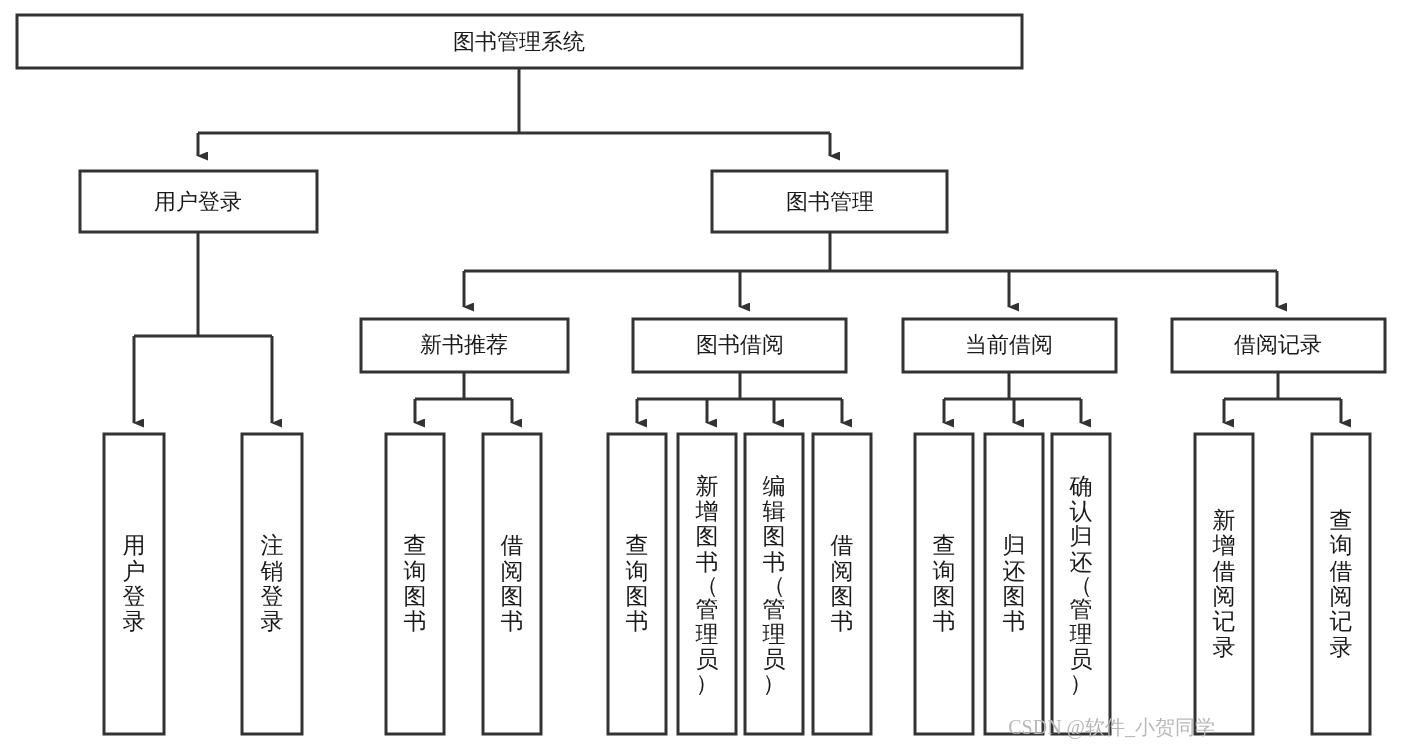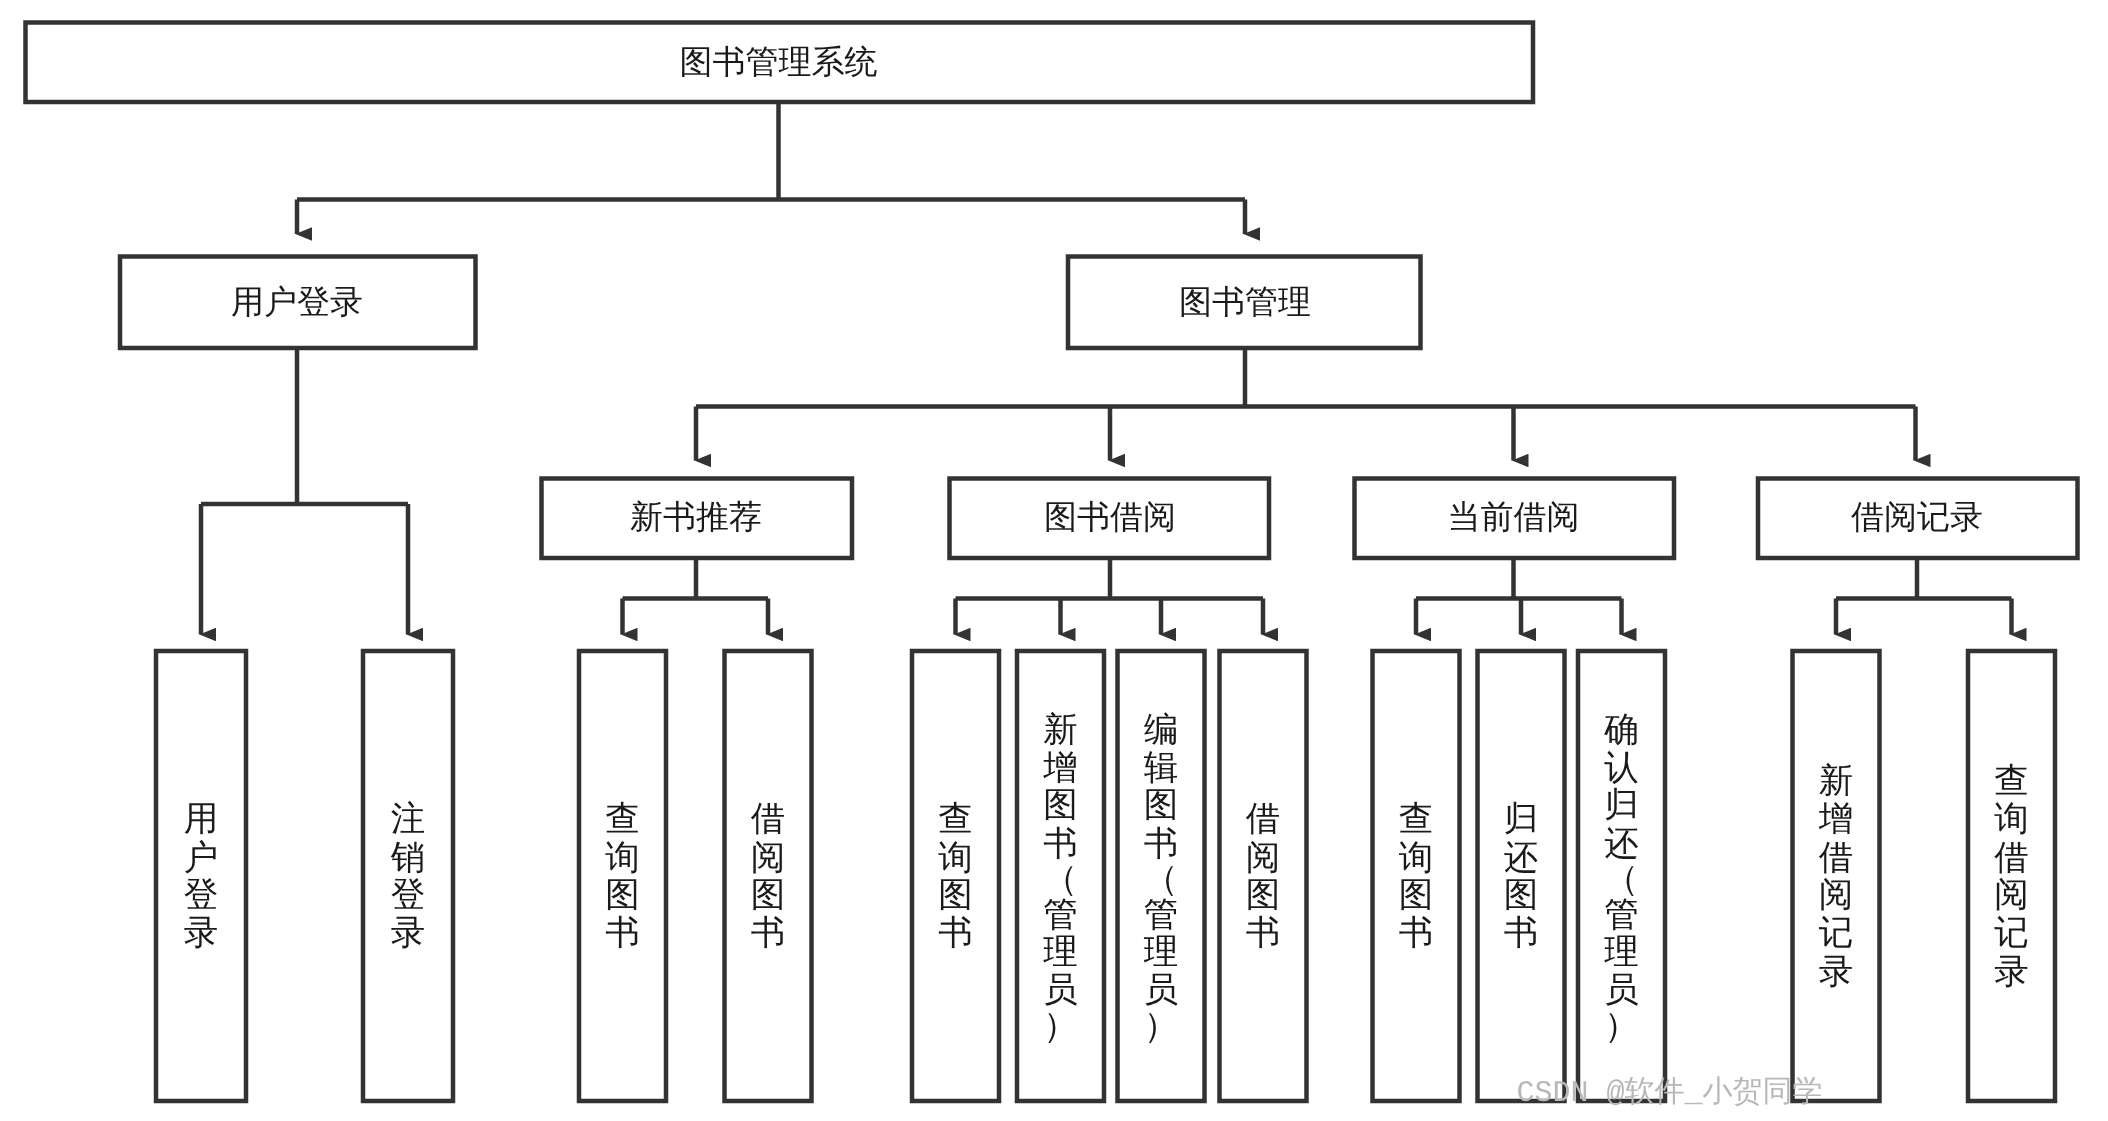--- a/index.html
+++ b/index.html
@@ -43,21 +43,21 @@
     pointer-events:none;
     text-align:center;
   }
   .vlabel-wrap span{display:block;}
   .watermark{
     position:absolute;
     right:8px;
     bottom:6px;
     font-size:20px;
     color:#b8b8b8;
-    font-family:Liberation Mono, monospace;
+    font-family:Liberation Serif, serif;
     white-space:nowrap;
   }
 </style>
 </head>
 <body>
 
 <div id="diagram-root">
 
   <svg id="tree-svg" viewBox="0 0 1405 747" xmlns="http://www.w3.org/2000/svg">
 

